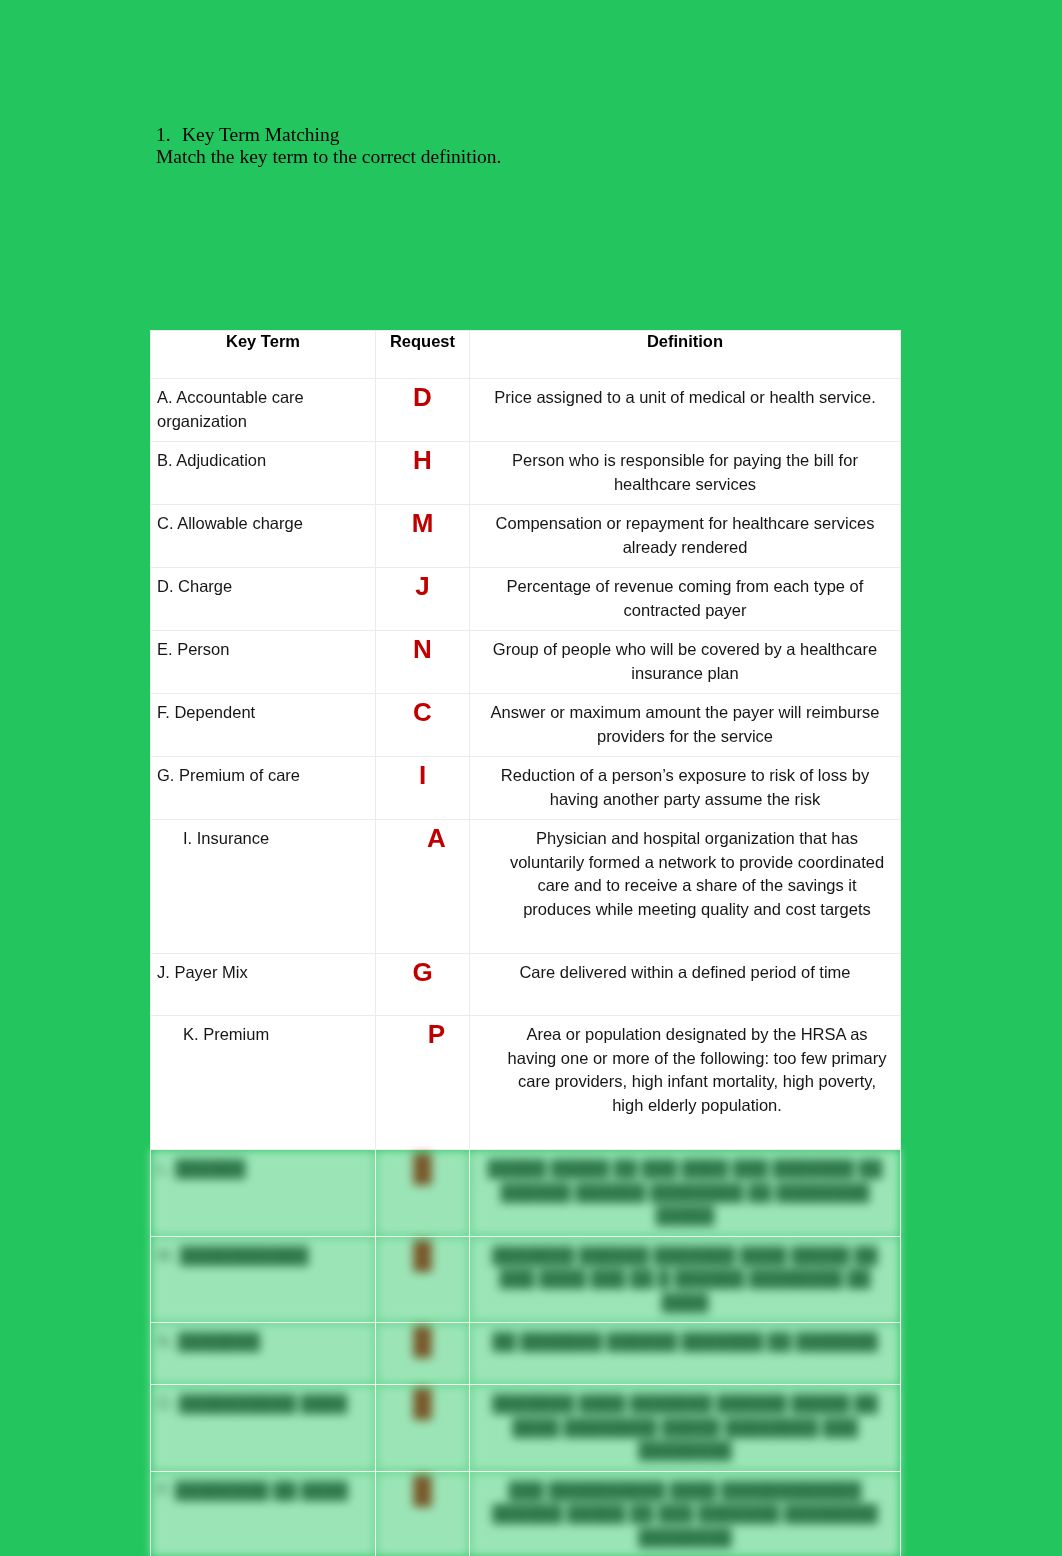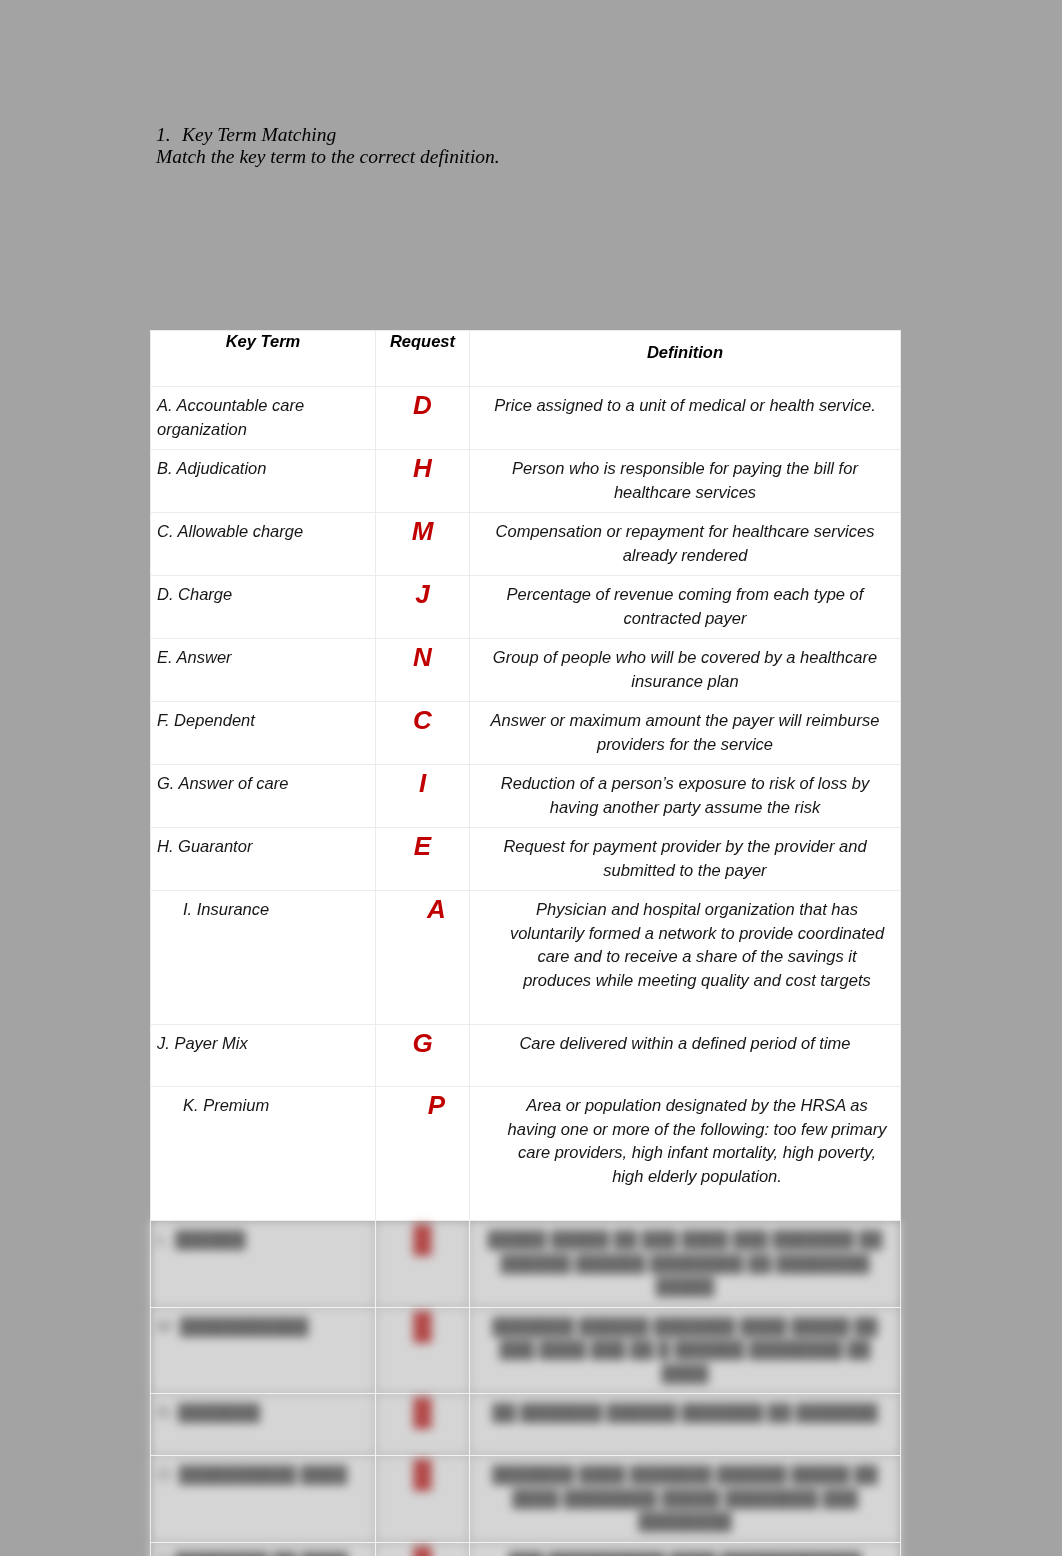--- a/index.html
+++ b/index.html
@@ -12,22 +12,21 @@
     height: 1556px;
     position: relative;
     overflow: hidden;
     font-family: "Liberation Sans", sans-serif;
     -webkit-font-smoothing: antialiased;
   }
 
   .page {
     position: absolute;
     inset: 0;
-    background: #a3a3a3;
-    font-style: italic;
+    background: #22c55e;
   }
 
   
   .prompt-block {
     position: absolute;
     left: 156px;
     top: 124px;
     width: 760px;
     font-family: "Liberation Serif", serif;
     color: #000000;
@@ -69,21 +68,21 @@
   thead th {
     font-weight: bold;
     font-size: 16.5px;
     line-height: 21px;
     text-align: center;
     color: #000000;
     padding: 8px 6px 10px 6px;
     border-top: 1px solid #e4e2e2;
   }
   thead th.h-term { padding-bottom: 26px; }
-  thead th.h-def  { padding-top: 11px; padding-bottom: 23px; }
+  thead th.h-def  { padding-bottom: 23px; }
 
   
   tbody td {
     font-size: 16.5px;
     line-height: 23.5px;
     color: #161616;
   }
   td.cell-term {
     padding: 7px 10px 8px 6px;
     text-align: left;
@@ -167,46 +166,39 @@
           <td class="cell-def">Compensation or repayment for healthcare services already rendered</td>
         </tr>
         <tr class="r-tall">
           <td class="cell-term">D. Charge</td>
           <td class="cell-ans">
             <span class="ans-letter" style="color: rgb(192, 0, 0);">J</span>
           </td>
           <td class="cell-def">Percentage of revenue coming from each type of contracted payer</td>
         </tr>
         <tr class="r-tall">
-          <td class="cell-term">E. Answer</td>
+          <td class="cell-term">E. Person</td>
           <td class="cell-ans">
             <span class="ans-letter" style="color: rgb(192, 0, 0);">N</span>
           </td>
           <td class="cell-def">Group of people who will be covered by a healthcare insurance plan</td>
         </tr>
         <tr class="r-tall">
           <td class="cell-term">F. Dependent</td>
           <td class="cell-ans">
             <span class="ans-letter" style="color: rgb(192, 0, 0);">C</span>
           </td>
           <td class="cell-def">Answer or maximum amount the payer will reimburse providers for the service</td>
         </tr>
         <tr class="r-tall">
-          <td class="cell-term">G. Answer of care</td>
+          <td class="cell-term">G. Premium of care</td>
           <td class="cell-ans">
             <span class="ans-letter" style="color: rgb(192, 0, 0);">I</span>
           </td>
           <td class="cell-def">Reduction of a person’s exposure to risk of loss by having another party assume the risk</td>
-        </tr>
-        <tr class="r-tall">
-          <td class="cell-term">H. Guarantor</td>
-          <td class="cell-ans">
-            <span class="ans-letter" style="color: rgb(192, 0, 0);">E</span>
-          </td>
-          <td class="cell-def">Request for payment provider by the provider and submitted to the payer</td>
         </tr>
         <tr class="r-xxtall">
           <td class="cell-term">I. Insurance</td>
           <td class="cell-ans">
             <span class="ans-letter" style="color: rgb(192, 0, 0);">A</span>
           </td>
           <td class="cell-def">Physician and hospital organization that has voluntarily formed a network to provide coordinated care and to receive a share of the savings it produces while meeting quality and cost targets</td>
         </tr>
         <tr class="r-tall">
           <td class="cell-term">J. Payer Mix</td>

